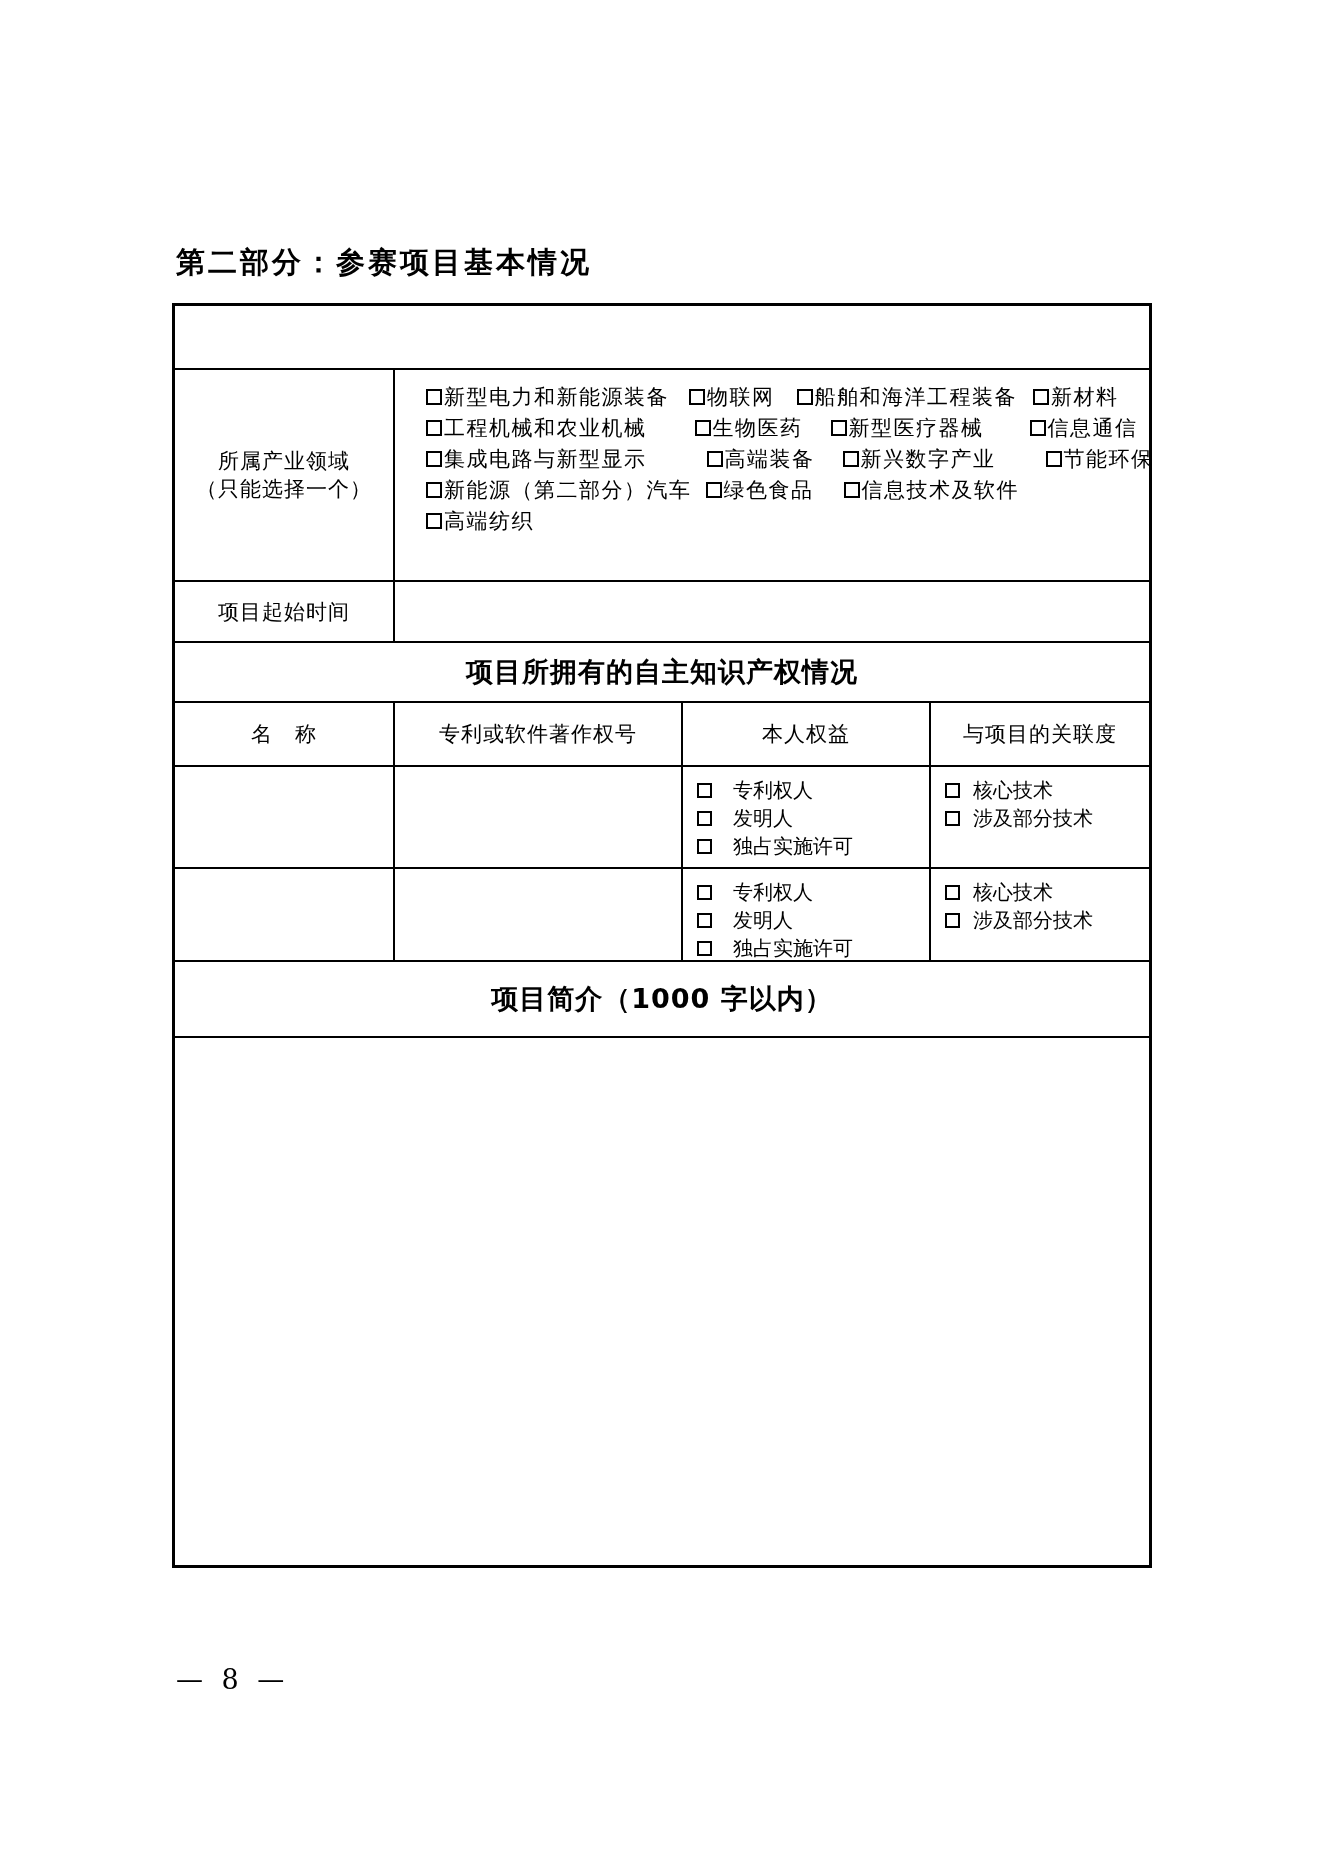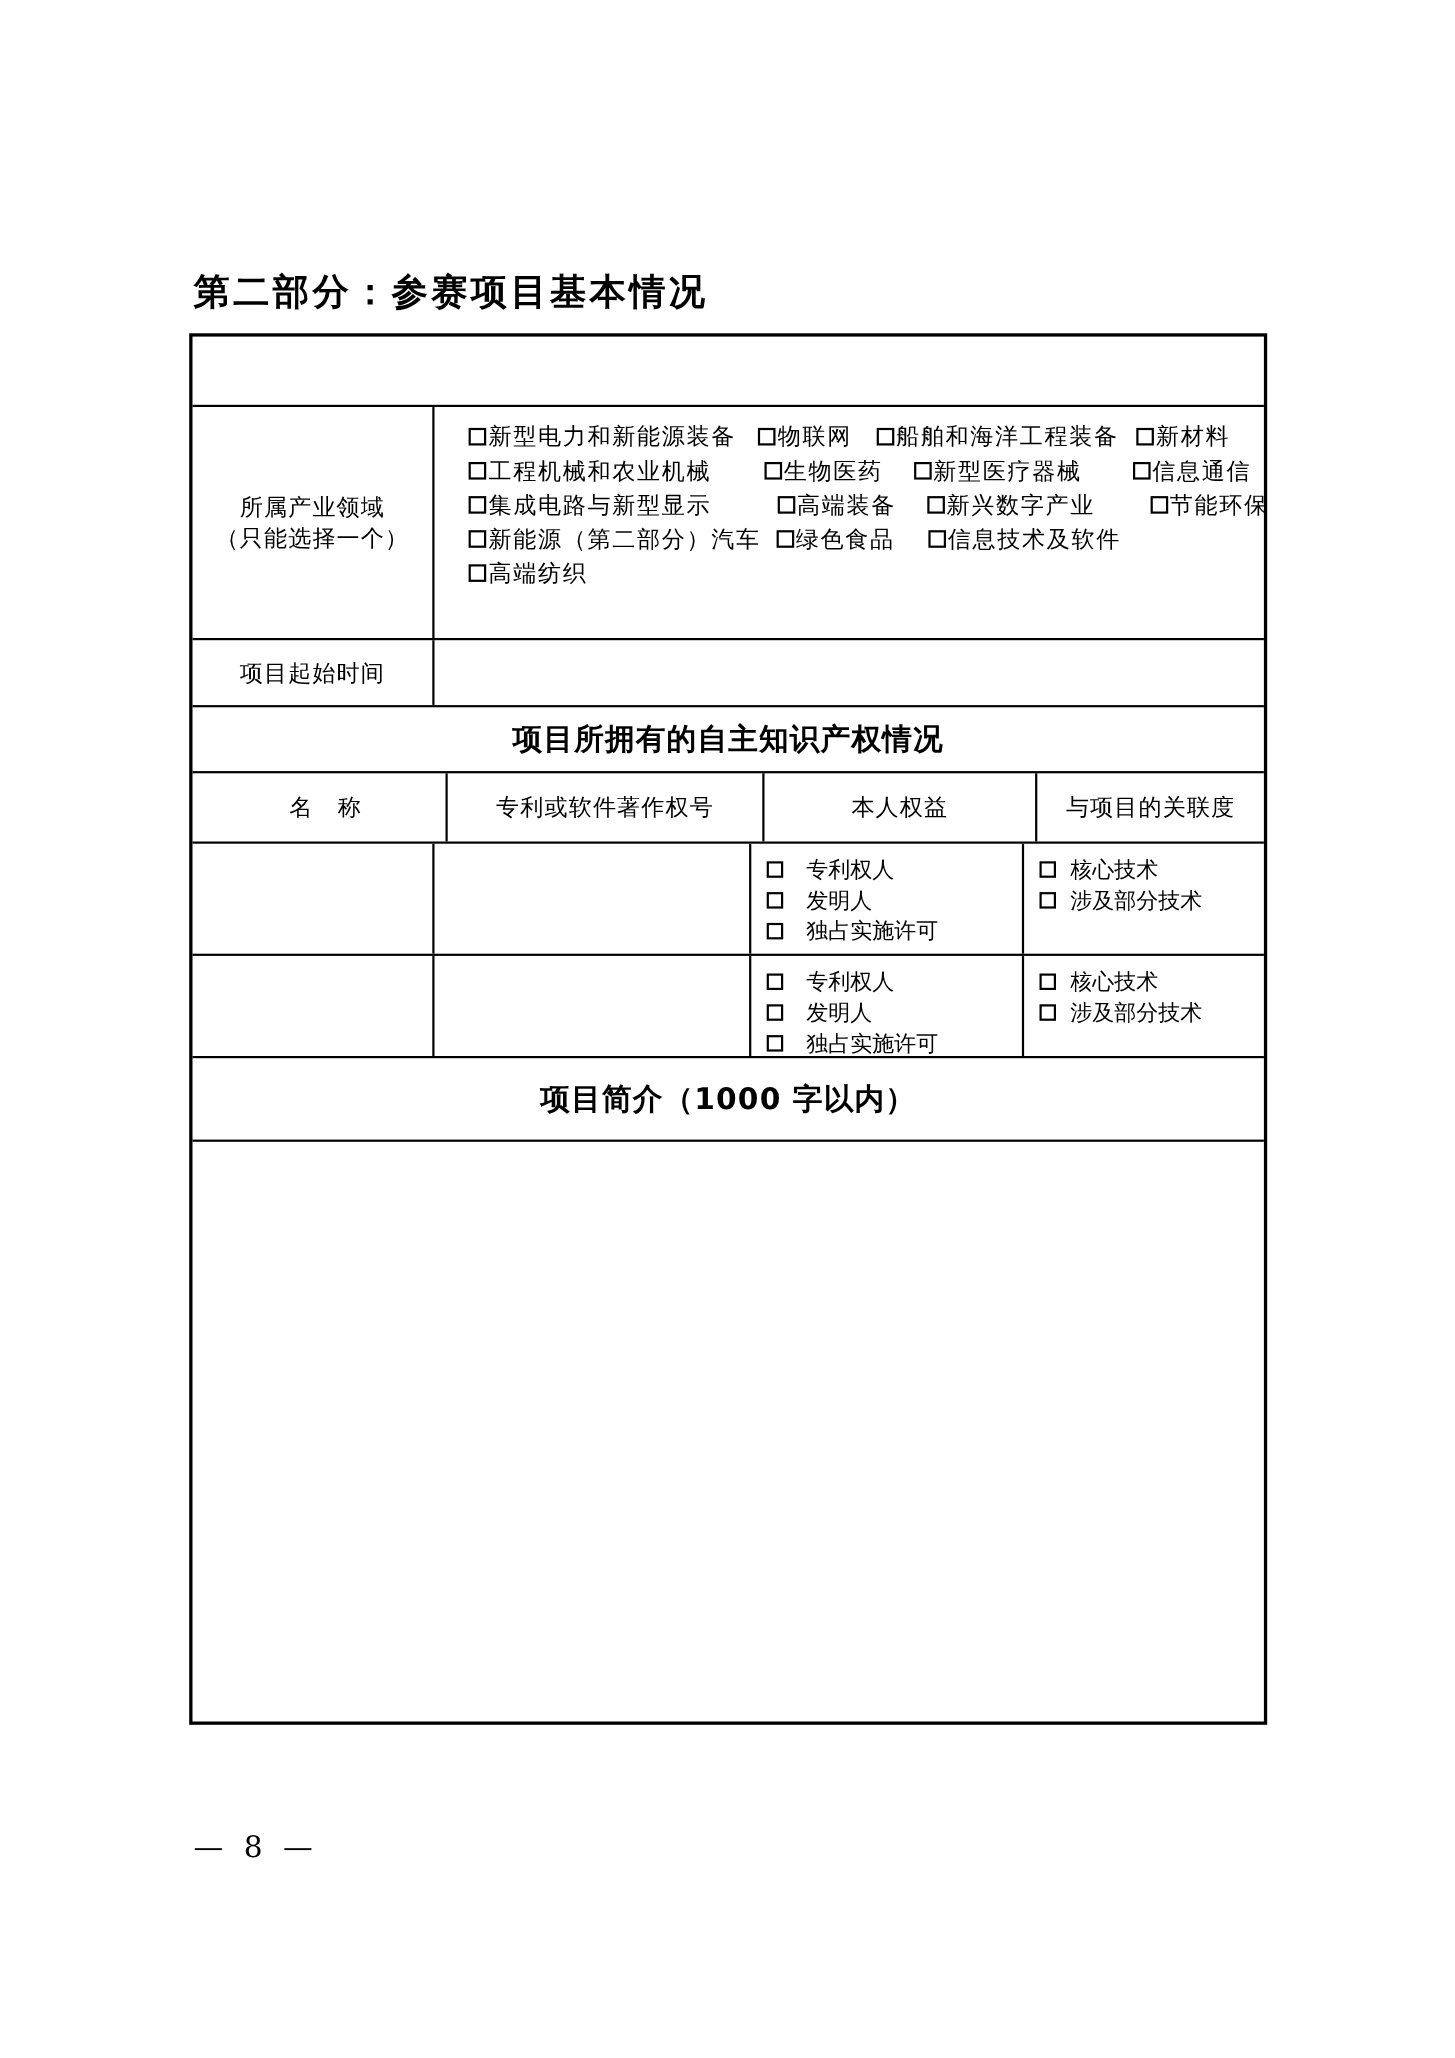--- a/index.html
+++ b/index.html
@@ -1,20 +1,20 @@
 <!DOCTYPE html>
 <html><head>
 <meta charset="utf-8">
 <style>
   * { margin:0; padding:0; box-sizing:border-box; }
   html,body { width:1323px; height:1871px; background:#ffffff; color:#000;
     font-family:"DejaVu Serif","Liberation Serif",serif; }
   .page { position:relative; width:1323px; height:1871px; background:#fff; overflow:hidden; }
 
-  .doc-title { position:absolute; left:176px; top:243px; font-size:33px; font-weight:bold;
+  .doc-title { position:absolute; left:176px; top:243px; font-size:29px; font-weight:bold;
     letter-spacing:3px; font-family:"DejaVu Sans","Liberation Sans",sans-serif; }
 
   .tbl { position:absolute; left:172px; top:303px; width:980px; height:1265px;
     border:3px solid #000; display:flex; flex-direction:column; }
   .row { display:flex; flex-shrink:0; }
   .row + .row { border-top:2.5px solid #000; }
   .cell { position:relative; }
   .cell + .cell { border-left:2.5px solid #000; }
   .cA { width:218px; flex-shrink:0; }
   .cB2 { width:288px; flex-shrink:0; }
@@ -23,21 +23,21 @@
   .vcenter { display:flex; align-items:center; justify-content:center; text-align:center; }
 
   .lbl { font-size:21px; letter-spacing:1px; }
   .sec-title { font-size:27px; font-weight:bold; letter-spacing:1px;
     font-family:"DejaVu Sans","Liberation Sans",sans-serif; }
 
   .r1 { height:62px; }
   .r2 { height:212px; }
   .r3 { height:61px; }
   .r4 { height:60px; }
-  .r5 { height:64px;padding-left:12px; }
+  .r5 { height:64px; }
   .r6 { height:102px; }
   .r7 { height:93px; }
   .r8 { height:76px; }
   .r9 { flex:1; }
 
   .industry-cell { padding:12px 6px 0 31px; font-size:21px; letter-spacing:1.5px; }
   .opt-line { line-height:31px; white-space:nowrap; }
   .opt { display:inline-block; white-space:nowrap; }
   .cb { display:inline-block; width:16px; height:16px; border:2px solid #000;
     background:#fff; vertical-align:-1px; margin-right:2px; }

